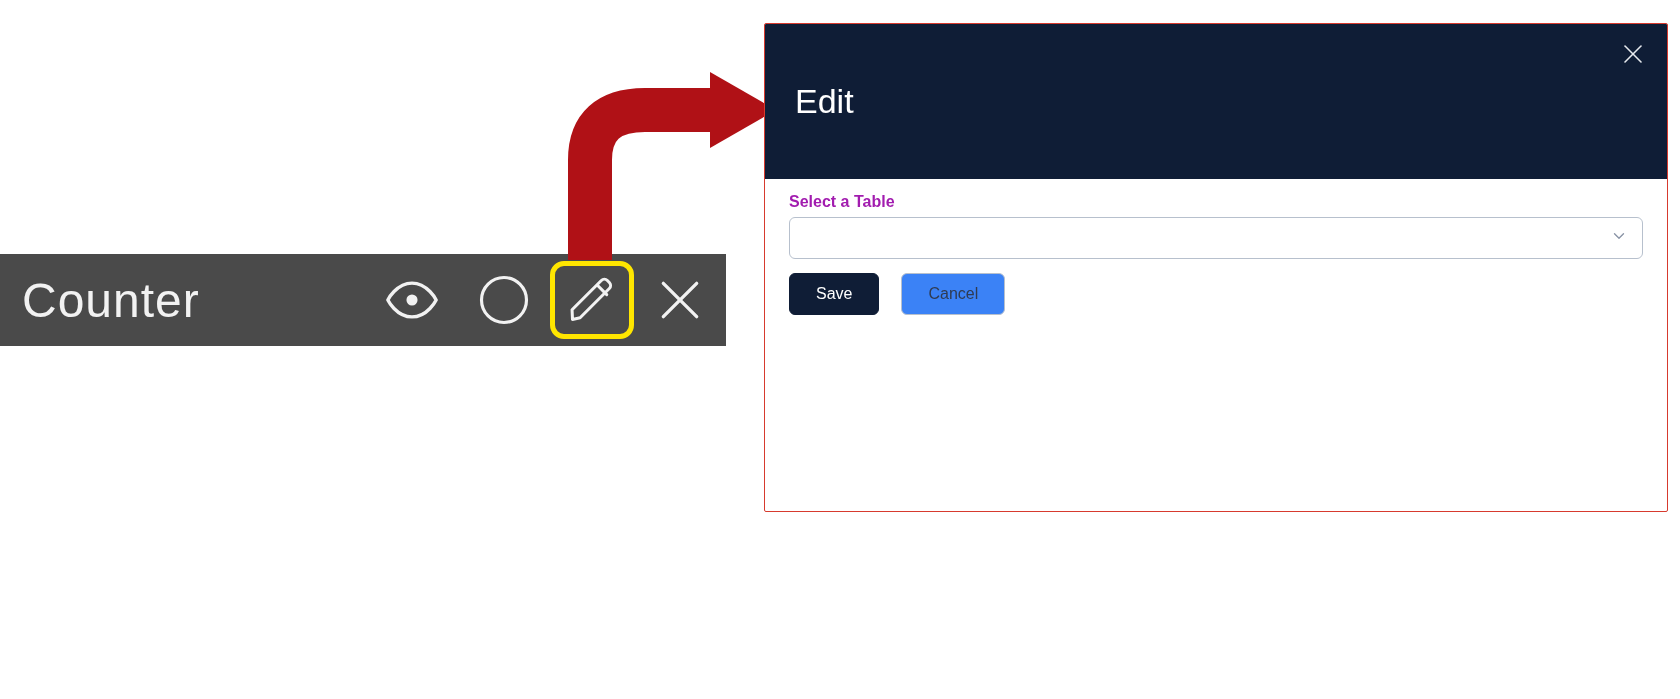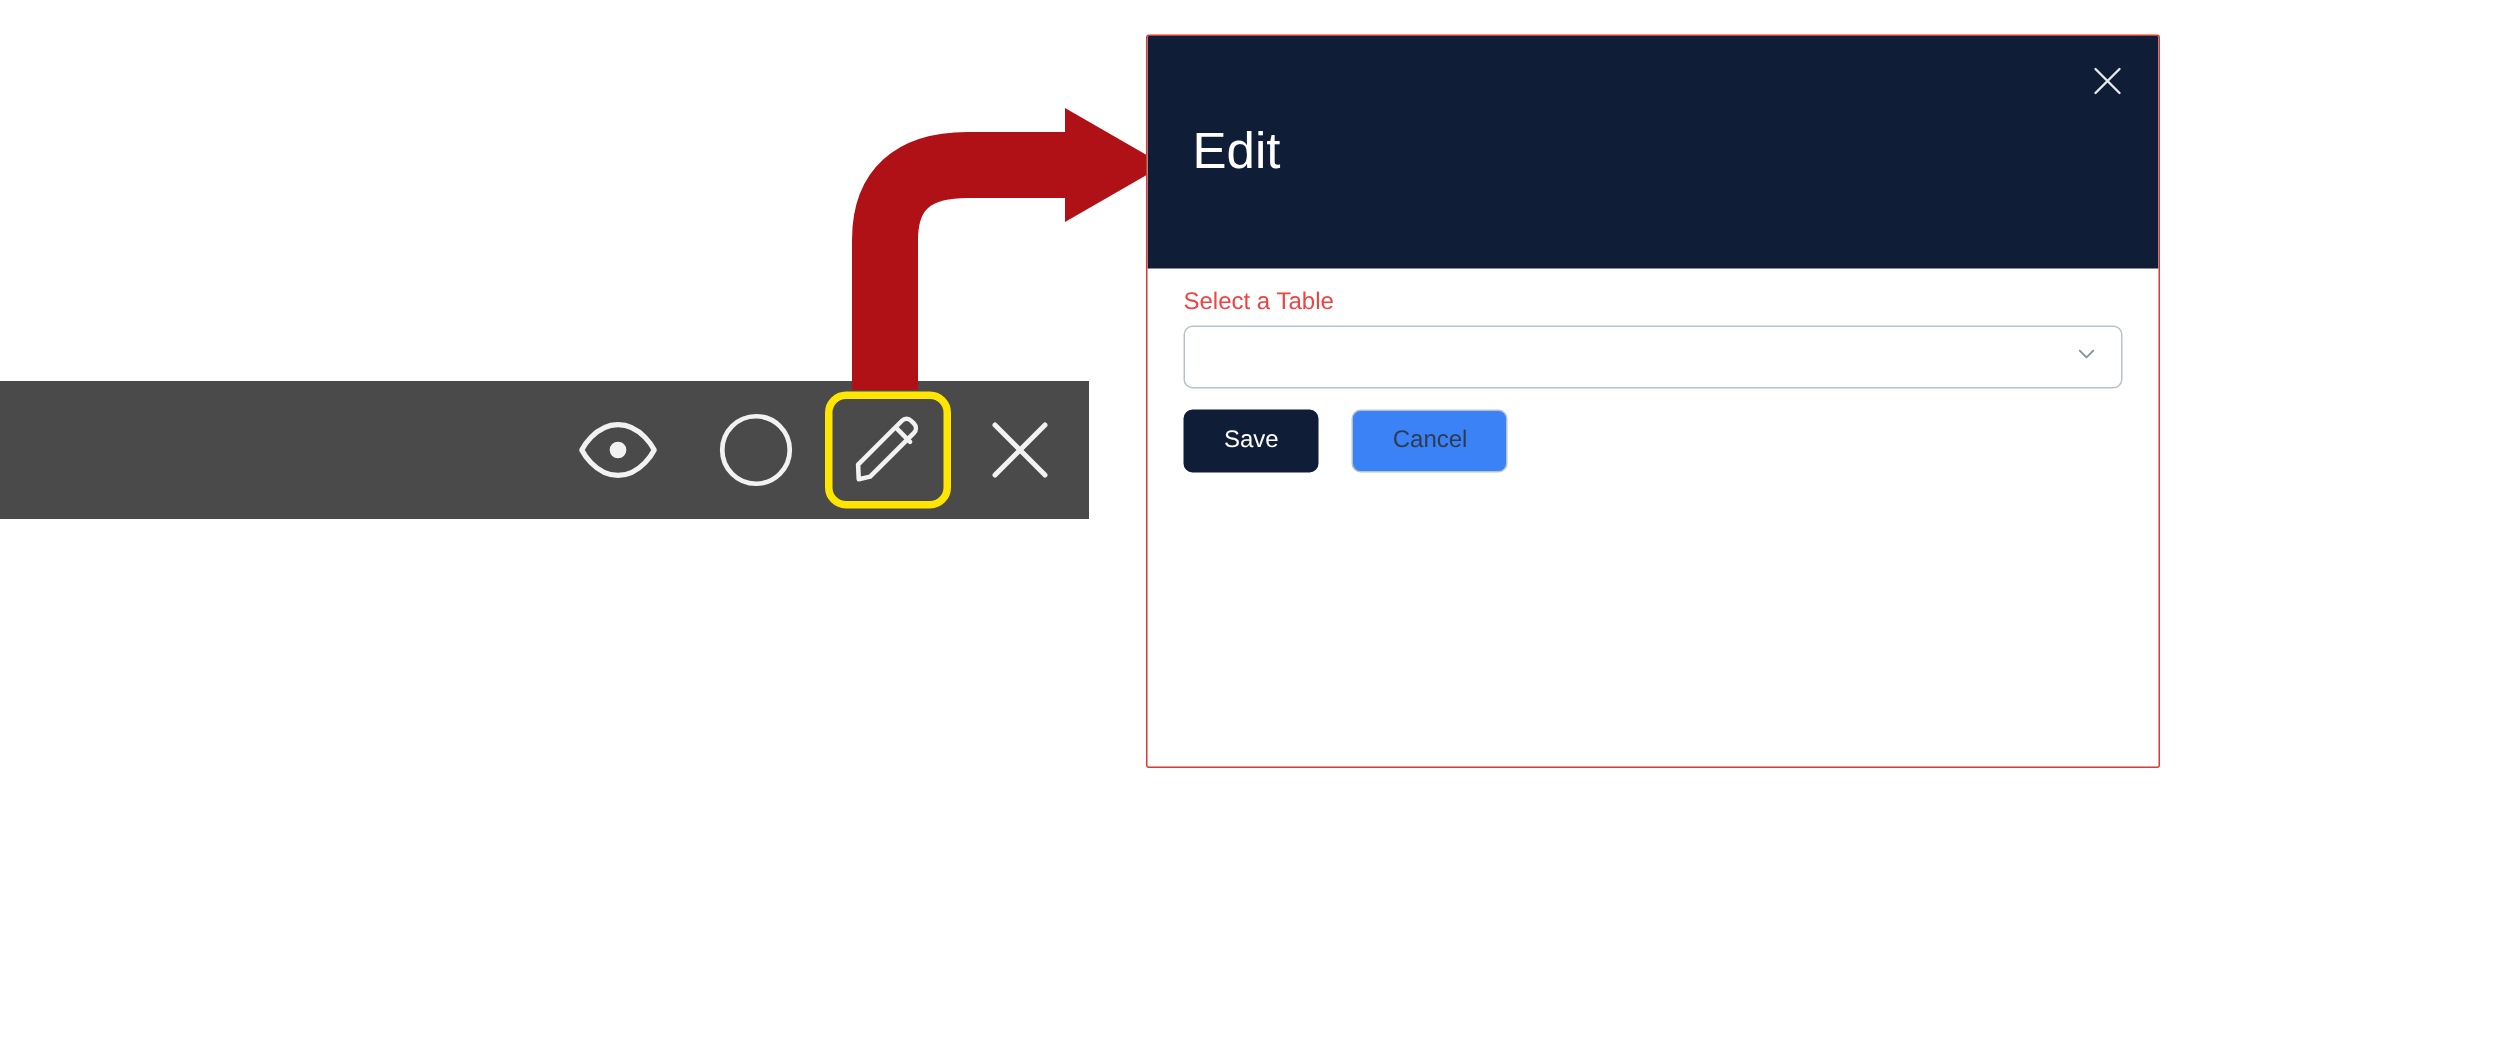--- a/index.html
+++ b/index.html
@@ -46,21 +46,21 @@
     position: absolute;
     left: 560px;
     top: 60px;
   }
 
   
   .dialog {
     position: absolute;
     left: 764px;
     top: 23px;
-    width: 676px;
+    width: 904px;
     height: 489px;
     border: 1px solid #d73a2e;
     background: #fff;
     border-radius: 2px;
     overflow: hidden;
     display: flex;
     flex-direction: column;
   }
   .dialog-header {
     height: 155px;
@@ -79,22 +79,22 @@
     position: absolute;
     right: 22px;
     top: 18px;
     cursor: pointer;
   }
   .dialog-body {
     padding: 14px 24px 24px 24px;
   }
   .field-label {
     font-size: 16px;
-    font-weight: 400;
-    color: #ef4444;
+    font-weight: 700;
+    color: #a21caf;
     margin-bottom: 6px;
   }
   .select {
     width: 100%;
     height: 42px;
     border: 1px solid #b7c0cd;
     border-radius: 6px;
     background: #fff;
     display: flex;
     align-items: center;
@@ -124,20 +124,21 @@
   .btn-secondary {
     background: #3b82f6;
     color: #2f3b52;
     border: 1px solid #b7c0cd;
   }
 </style>
 </head>
 <body>
 
 <div class="toolbar">
+  <div class="toolbar-title">Counter</div>
   <div class="toolbar-spacer"></div>
 
   <div class="tb-btn">
     <span>
       <svg width="58" height="58" viewBox="0 0 24 24" fill="none" stroke="#f2f2f2" stroke-width="1.4" stroke-linecap="round" stroke-linejoin="round">
         <path d="M2 12s3.5-7 10-7 10 7 10 7-3.5 7-10 7S2 12 2 12z"></path>
         <circle cx="12" cy="12" r="1.6" fill="#f2f2f2"></circle>
       </svg>
     </span>
   </div>

